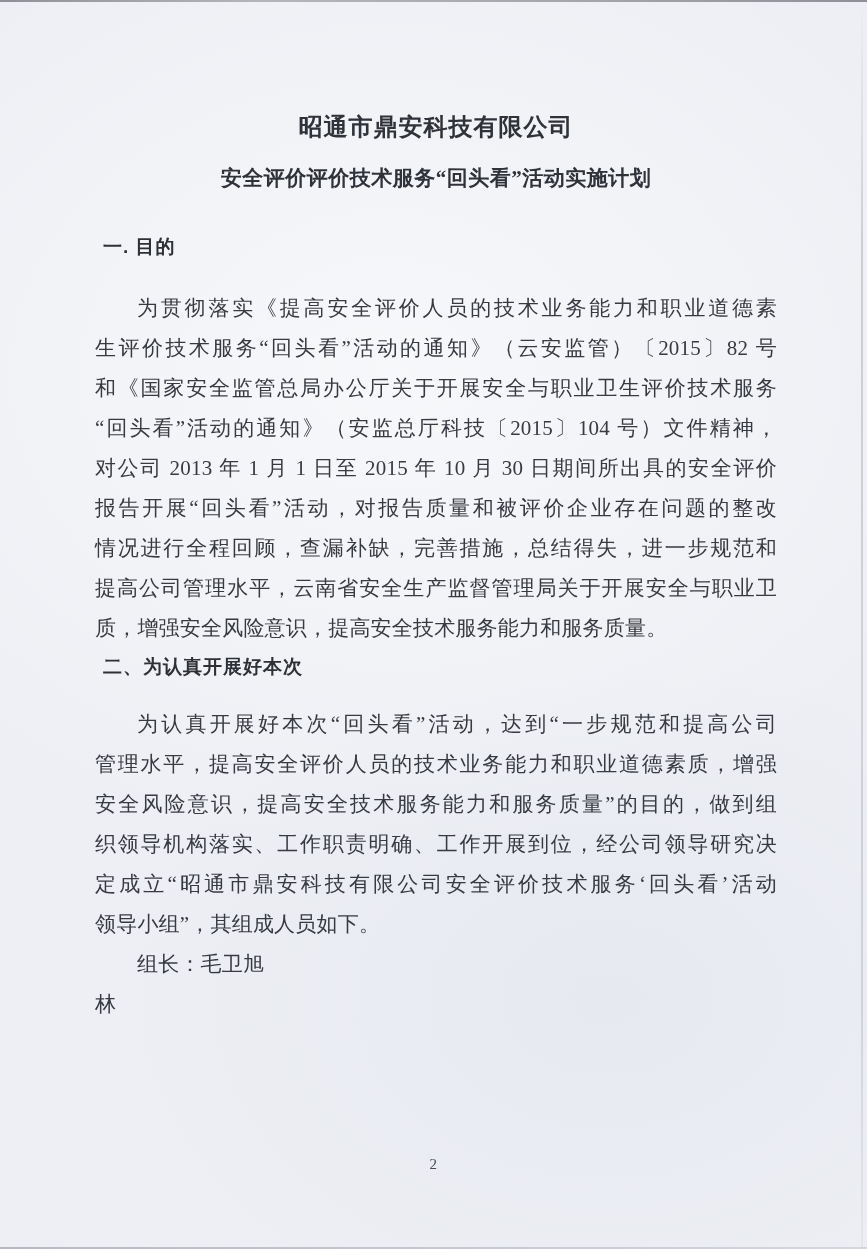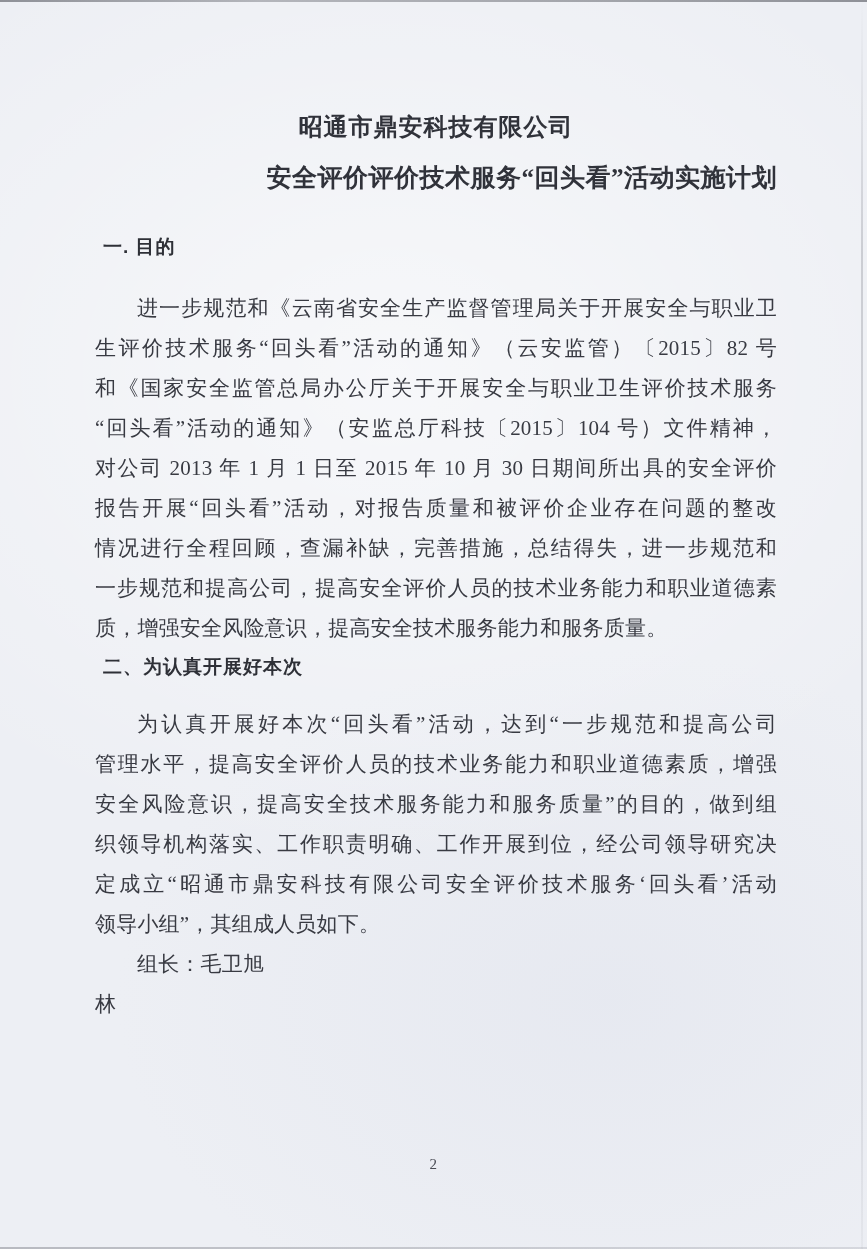--- a/index.html
+++ b/index.html
@@ -46,22 +46,22 @@
     text-align: center;
     font-size: 24px;
     font-weight: bold;
     letter-spacing: 1px;
     line-height: 34px;
     color: #30323a;
   }
 
   .doc-subtitle {
     margin-top: 16px;
-    text-align: right;
-    font-size: 25px;
+    text-align: center;
+    font-size: 21px;
     font-weight: bold;
     letter-spacing: 0.5px;
     line-height: 36px;
     color: #30323a;
   }
 
   .sec-heading {
     margin: 8px;
     margin-top: 36px;
     font-family: "Liberation Sans", "DejaVu Sans", sans-serif;
@@ -125,28 +125,28 @@
 
   <div class="content">
 
     <div class="doc-title">昭通市鼎安科技有限公司</div>
 
     <div class="doc-subtitle">安全评价评价技术服务“回头看”活动实施计划</div>
 
     <h2 class="sec-heading">一. 目的</h2>
 
     <div class="para p1">
-      <div class="line indent">进一步规范和《云南省安全生产监督管理局关于开展安全与职业卫</div>
+      <div class="line indent">为贯彻落实《提高安全评价人员的技术业务能力和职业道德素</div>
       <div class="line">生评价技术服务“回头看”活动的通知》（云安监管）〔2015〕82 号</div>
       <div class="line">和《国家安全监管总局办公厅关于开展安全与职业卫生评价技术服务</div>
       <div class="line">“回头看”活动的通知》（安监总厅科技〔2015〕104 号）文件精神，</div>
       <div class="line">对公司 2013 年 1 月 1 日至 2015 年 10 月 30 日期间所出具的安全评价</div>
       <div class="line">报告开展“回头看”活动，对报告质量和被评价企业存在问题的整改</div>
       <div class="line">情况进行全程回顾，查漏补缺，完善措施，总结得失，进一步规范和</div>
-      <div class="line">一步规范和提高公司，提高安全评价人员的技术业务能力和职业道德素</div>
+      <div class="line">提高公司管理水平，云南省安全生产监督管理局关于开展安全与职业卫</div>
       <div class="line lastline">质，增强安全风险意识，提高安全技术服务能力和服务质量。</div>
     </div>
 
     <h2 class="sec-heading second">二、为认真开展好本次</h2>
 
 
     <div class="para p2">
       <div class="line indent">为认真开展好本次“回头看”活动，达到“一步规范和提高公司</div>
       <div class="line">管理水平，提高安全评价人员的技术业务能力和职业道德素质，增强</div>
       <div class="line">安全风险意识，提高安全技术服务能力和服务质量”的目的，做到组</div>

